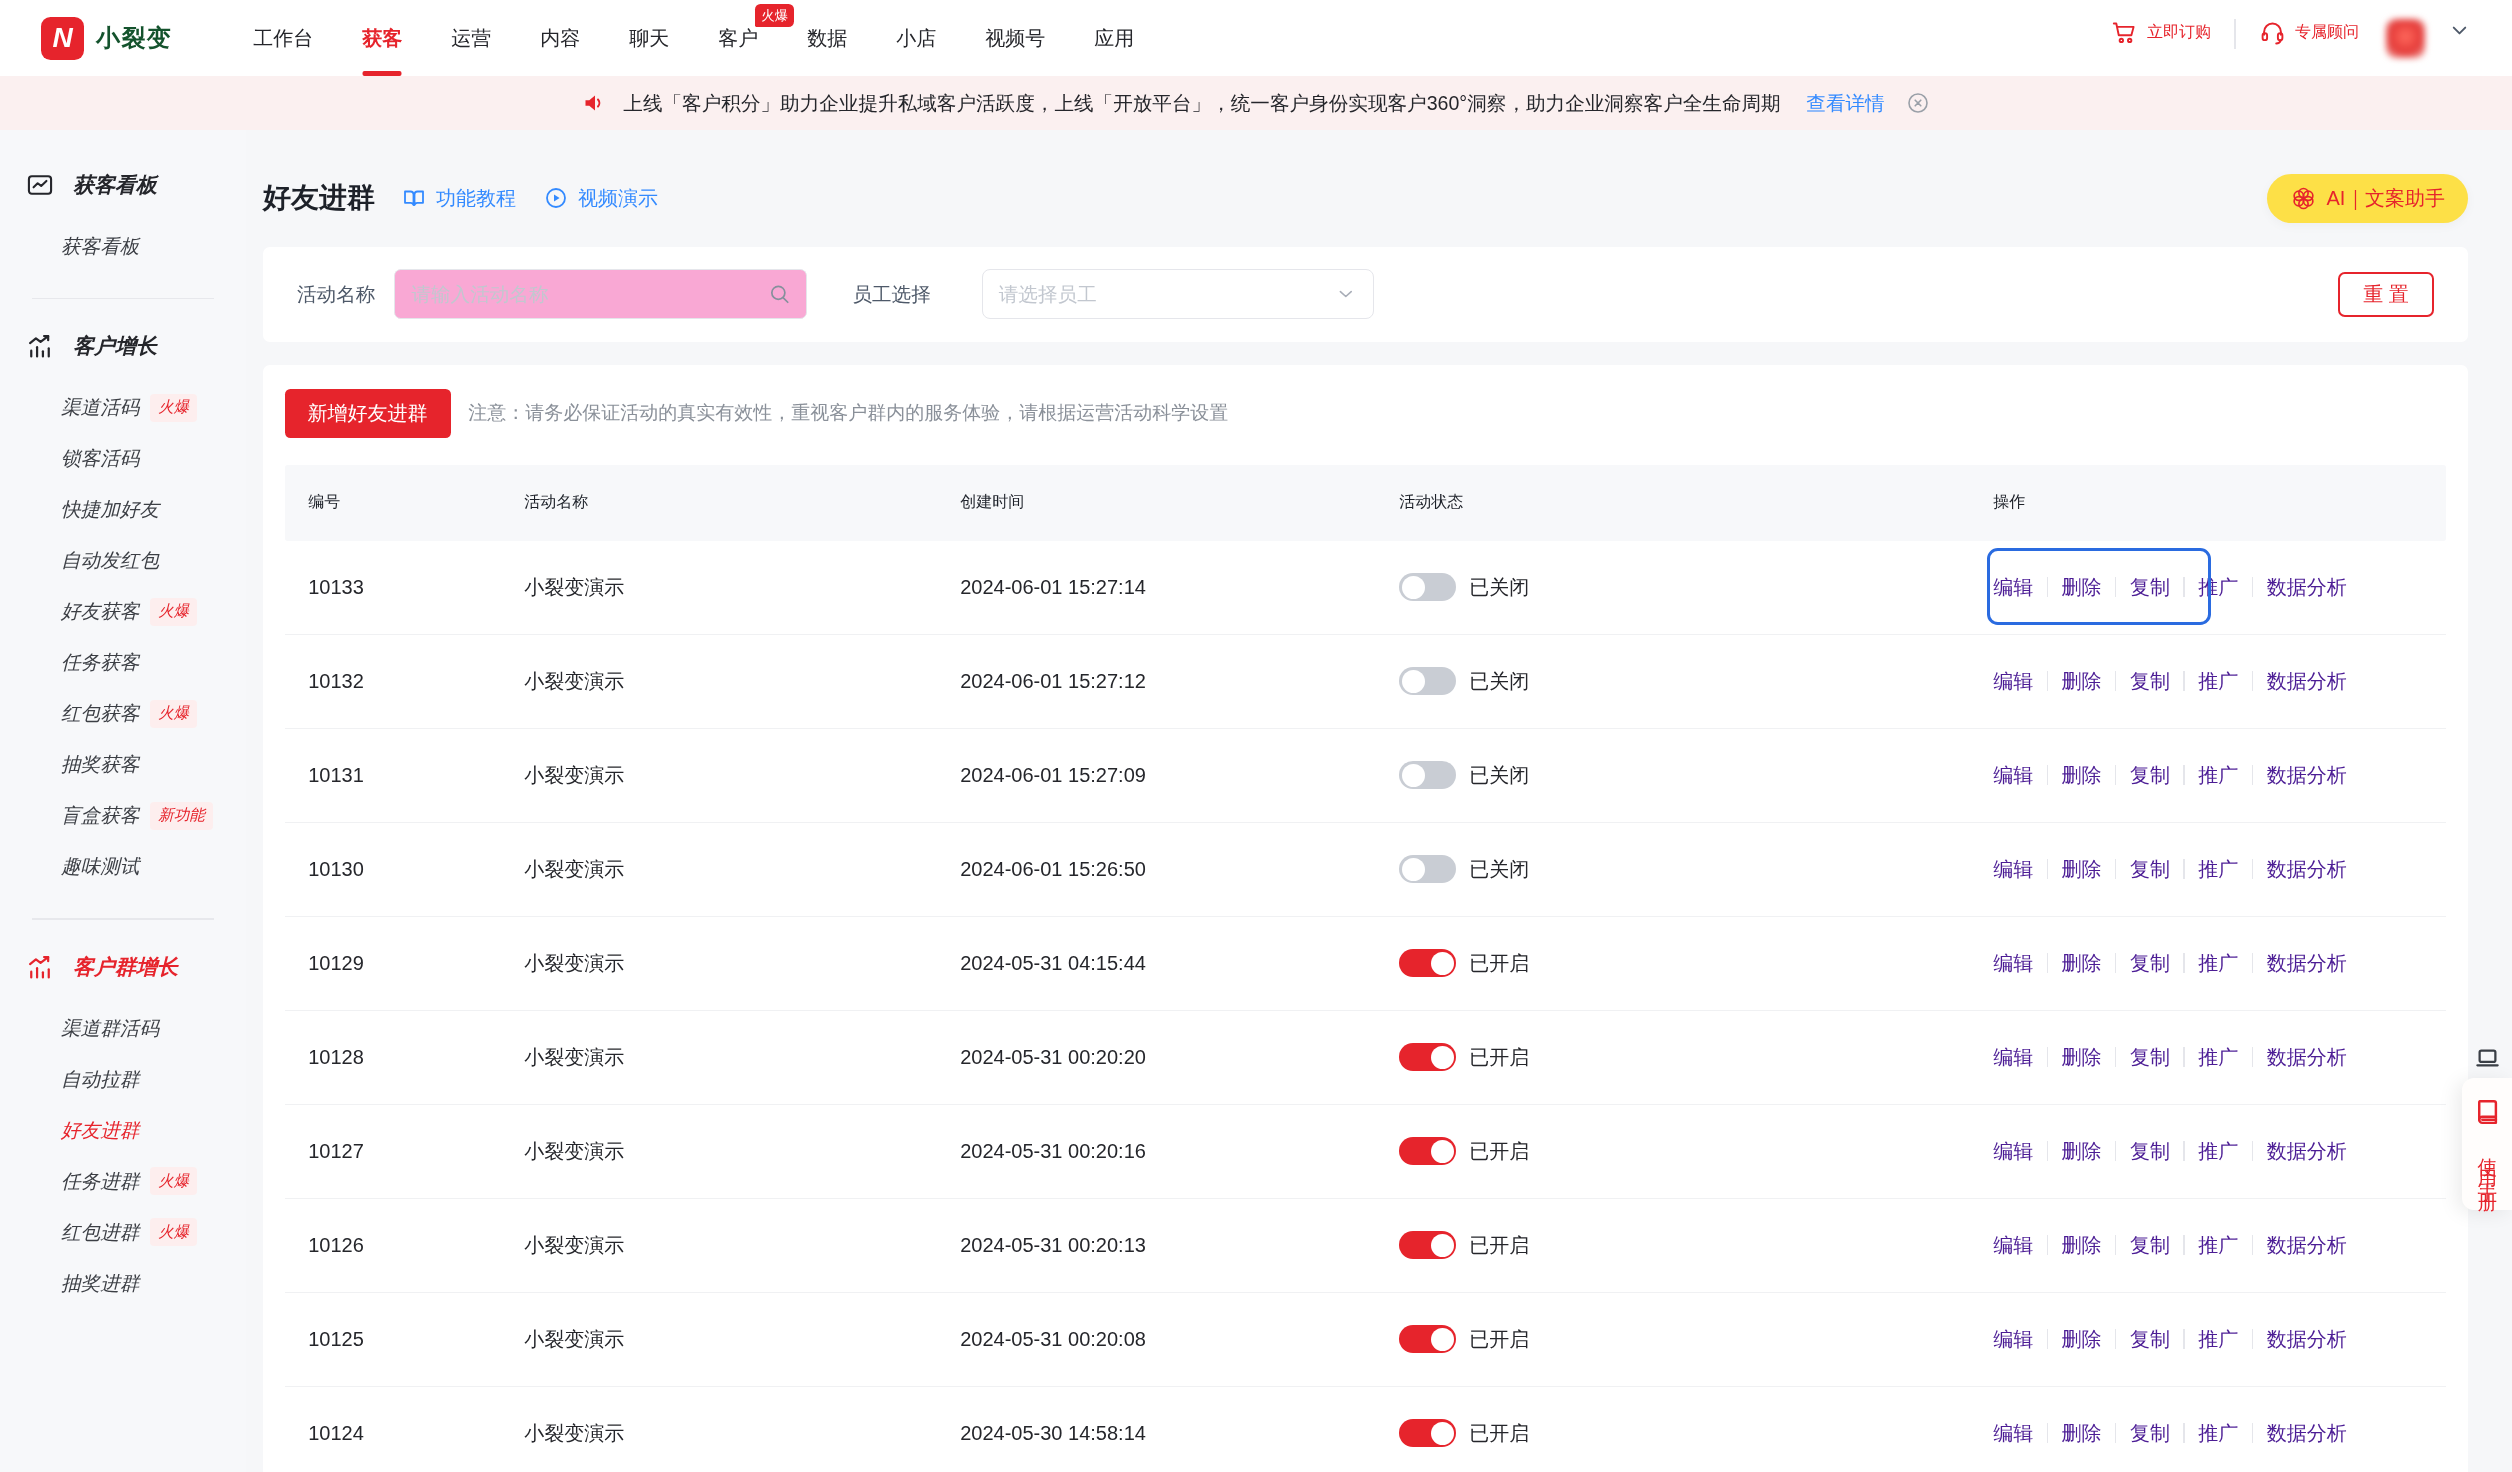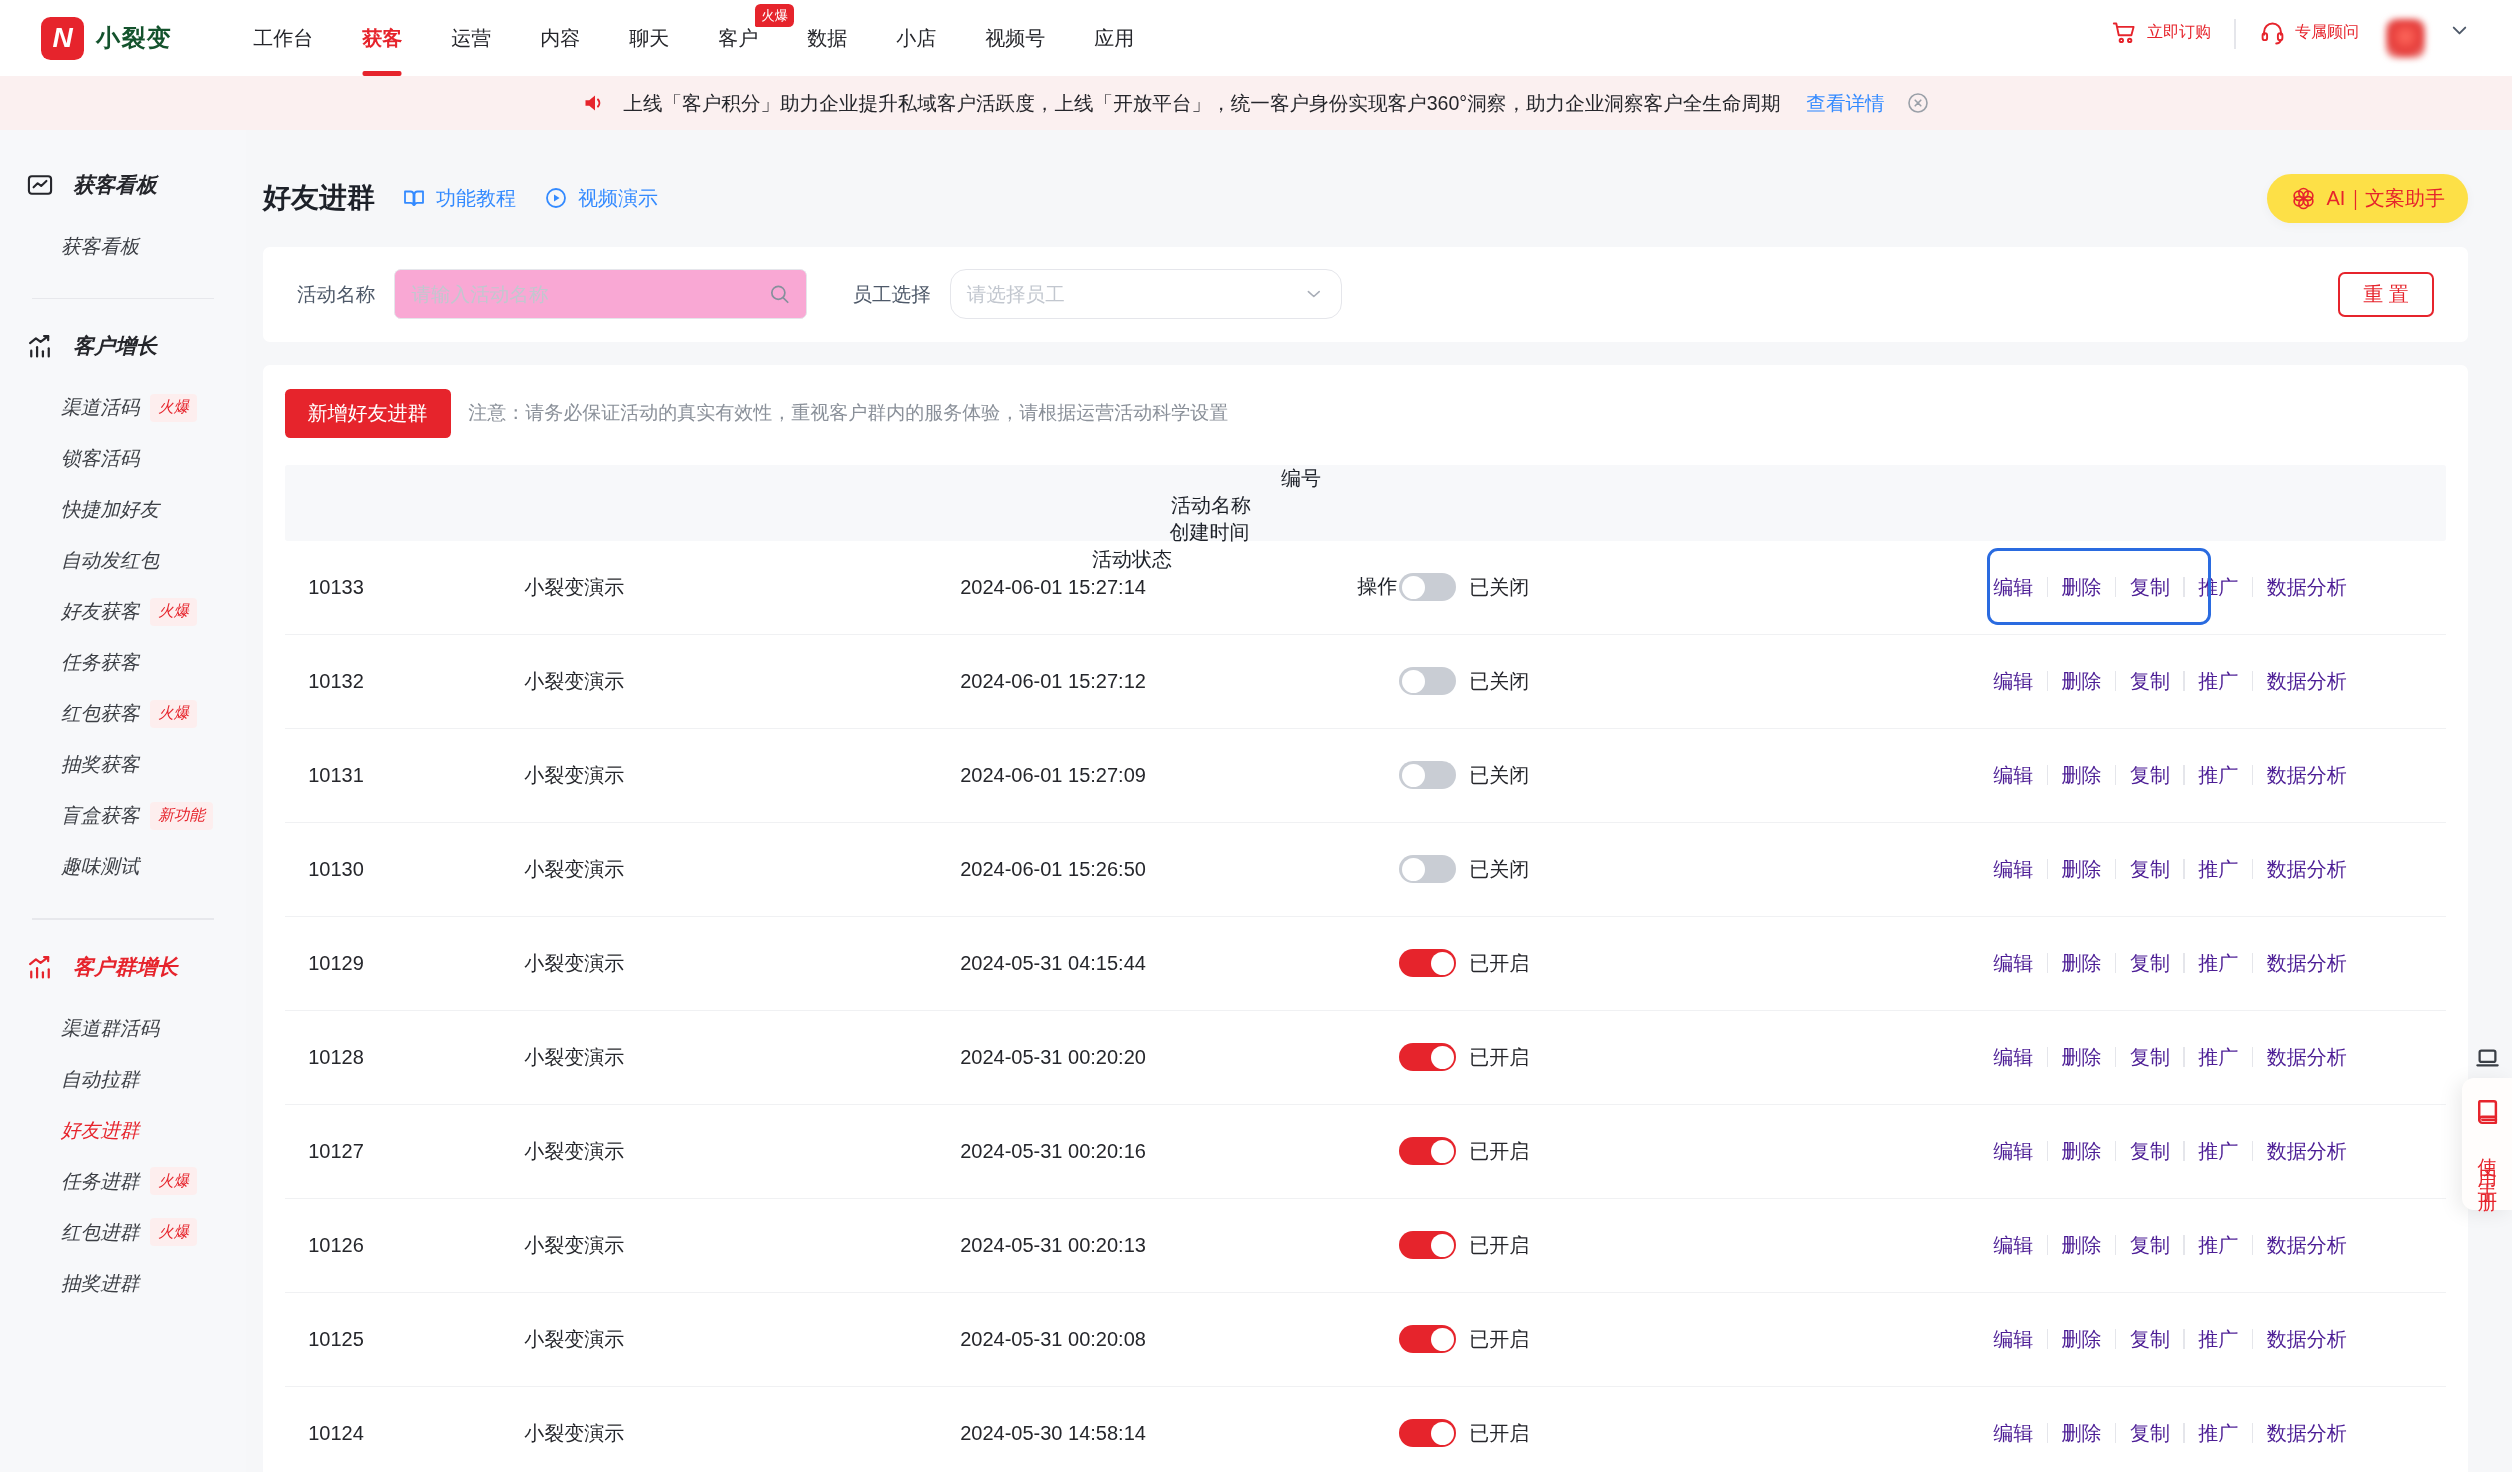--- a/index.html
+++ b/index.html
@@ -63,37 +63,37 @@
   .filter-card { background:#fff; border-radius:6.8px; margin-top:24px; height:95px;
     display:flex; align-items:center; padding:0 34px; }
   .f-label { font-size:19.6px; color:#4e5969; margin-right:19px; white-space:nowrap; }
   .input-wrap { position:relative; width:413px; }
   .input-wrap input { width:100%; height:50px; border:1.4px solid #e5e6eb; border-radius:6.8px;
     font-size:19.6px; padding:0 54px 0 16px; color:#25262b; outline:none; background:#f9a8d4;
     font-family:inherit; }
   .input-wrap input::placeholder { color:#c2c7cf; }
   .search-ic { position:absolute; right:16px; top:50%; transform:translateY(-50%); color:#86909c; width:23px; height:23px; }
   .staff-label { margin-left:45px; }
-  .select-box { width:392px; height:50px; border:1.4px solid #e5e6eb; border-radius:16px; background:#fff;
-    display:flex; align-items:center; justify-content:space-between; padding:0 16px; cursor:pointer; }
+  .select-box { width:392px; height:50px; border:1.4px solid #e5e6eb; border-radius:8px; background:#fff;
+    display:flex; align-items:center; justify-content:space-between; padding:0 16px; cursor:pointer;margin-left:32px; }
   .select-box .sel-ph { color:#c2c7cf; font-size:19.6px; }
   .select-box .sel-cv { color:#a9aeb8; width:21.6px; height:21.6px; }
   .reset-btn { margin-left:auto; width:96px; height:45px; border:2px solid #e6242c; border-radius:6.8px;
     background:#fff; color:#e6242c; font-size:20px; display:flex; align-items:center; justify-content:center;
     cursor:pointer; font-family:inherit; white-space:pre; }
 
   
   .table-card { background:#fff; border-radius:6.8px; margin-top:23px; padding:24px 21.6px 0; height:1148px; }
   .toolbar { display:flex; align-items:center; }
   .add-btn { background:#e6242c; color:#fff; border:none; font-size:20px; height:49px; padding:0 23px;
     border-radius:5.4px; cursor:pointer; font-family:inherit; white-space:nowrap; }
   .notice { color:#8a9099; font-size:19px; margin-left:17.6px; }
 
   .thead { margin-top:27px; background:#f7f8fa; height:76px; display:flex; align-items:center;
-    font-size:20px; color:#1d2129; border-radius:2.7px;flex-direction:column; }
+    font-size:16px; color:#1d2129; border-radius:2.7px; }
   .cell { padding-left:23.6px; flex-shrink:0; white-space:nowrap; }
   .c-id { width:216px; } .c-name { width:436px; } .c-date { width:439px; } .c-status { width:594px; display:flex; align-items:center; }
   .c-actions { flex:1; display:flex; align-items:center; }
   .trow { height:94px; display:flex; align-items:center; font-size:20px; color:#25262b;
     border-bottom:1.4px solid #f0f1f3; position:relative; }
 
   .toggle { width:57px; height:28px; border-radius:14px; position:relative; display:inline-block; cursor:pointer; flex-shrink:0; }
   .toggle .knob { position:absolute; top:2.7px; width:23px; height:23px; background:#fff; border-radius:50%; }
   .toggle.off { background:#c9cdd4; } .toggle.off .knob { left:2.7px; }
   .toggle.on  { background:#e6242c; } .toggle.on  .knob { right:2.7px; }

